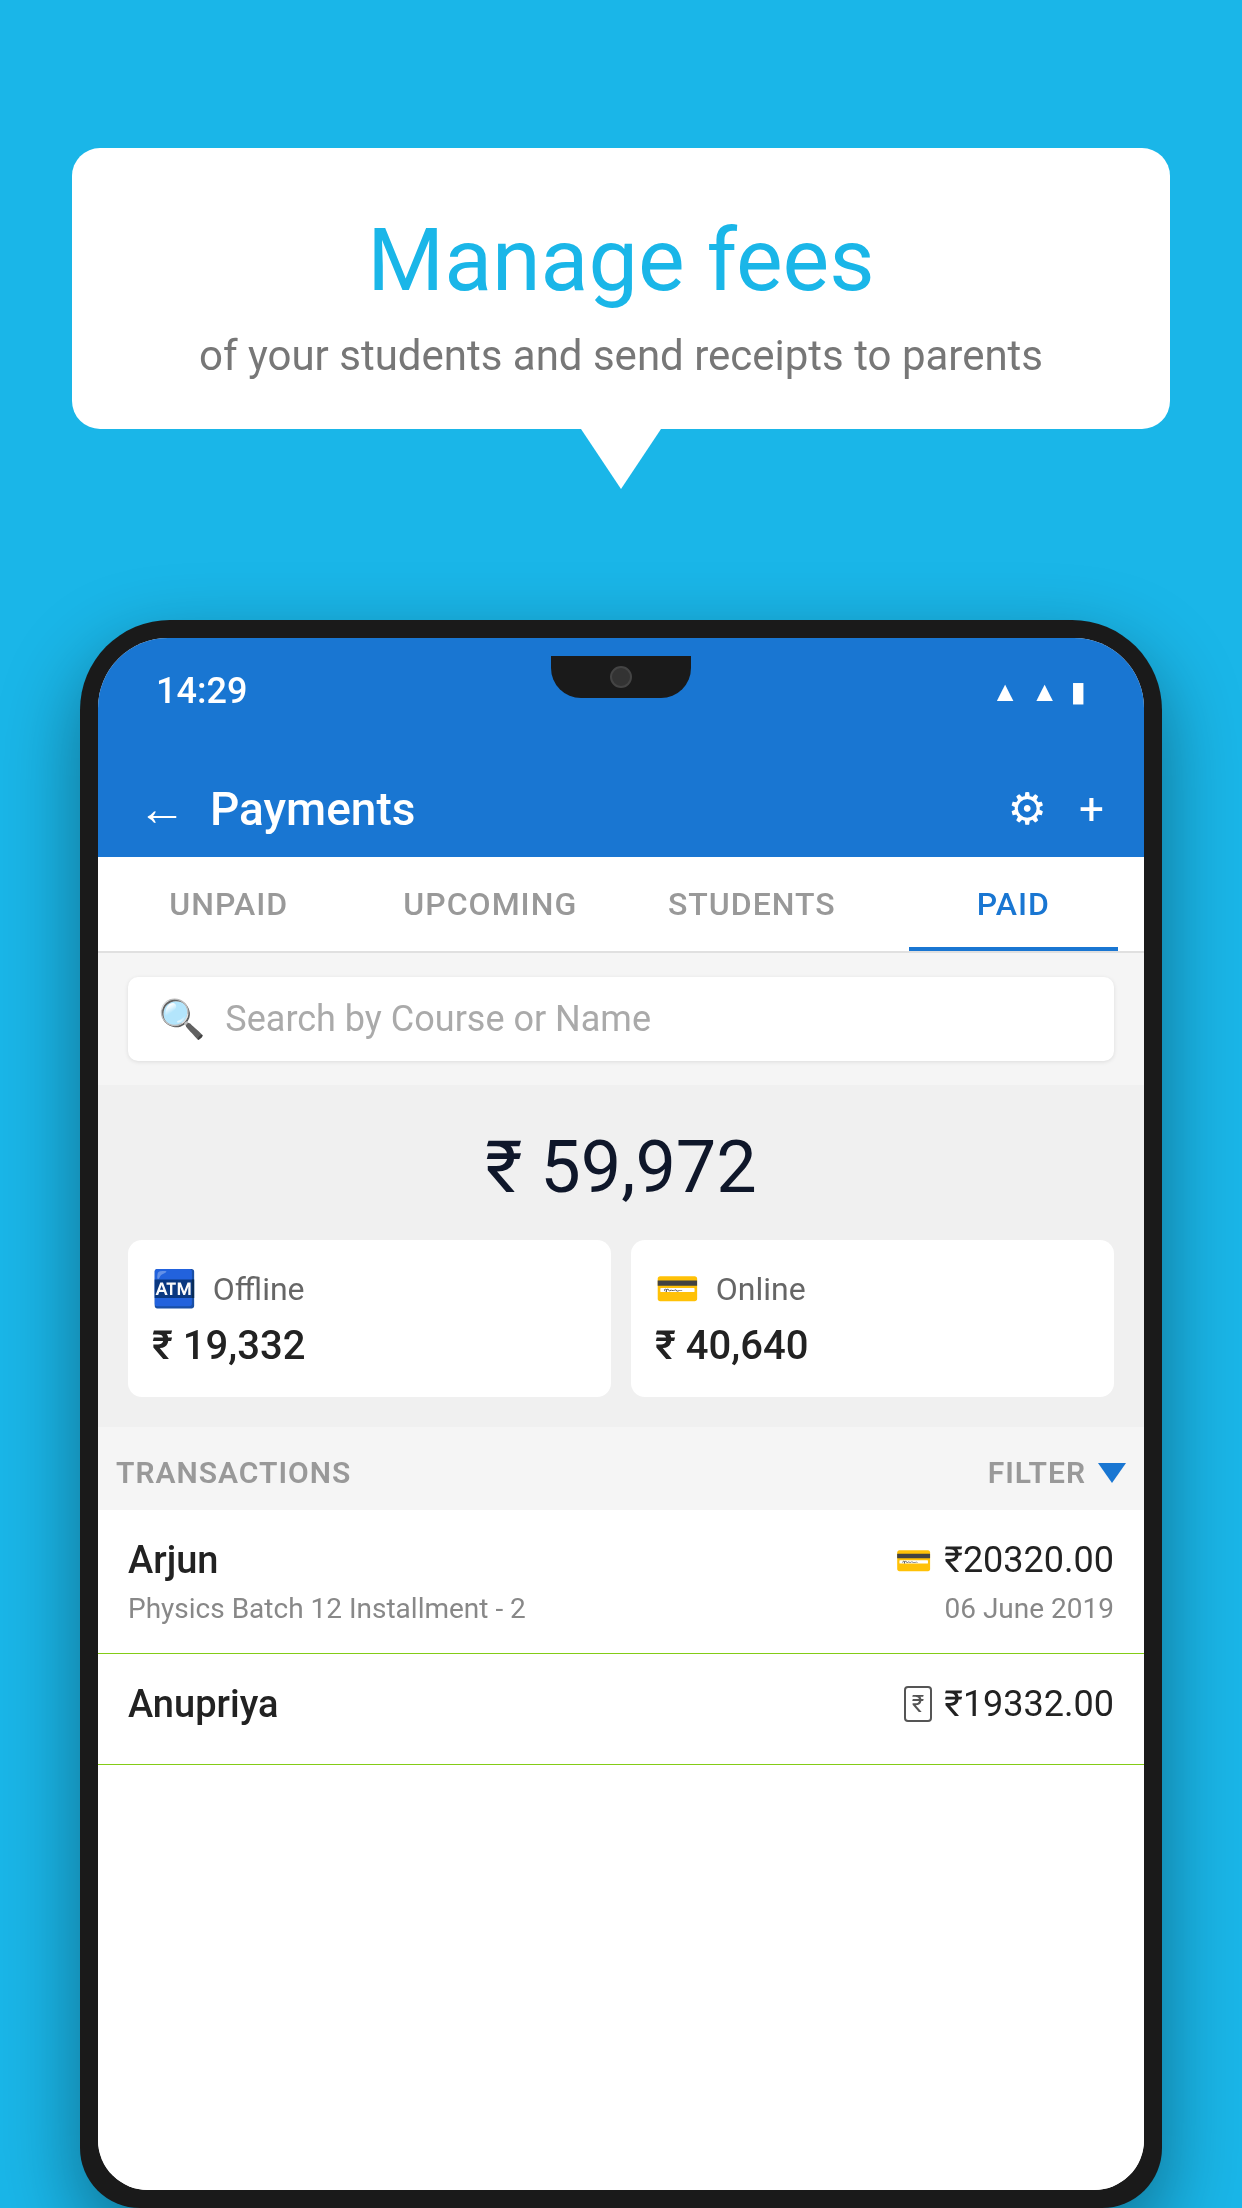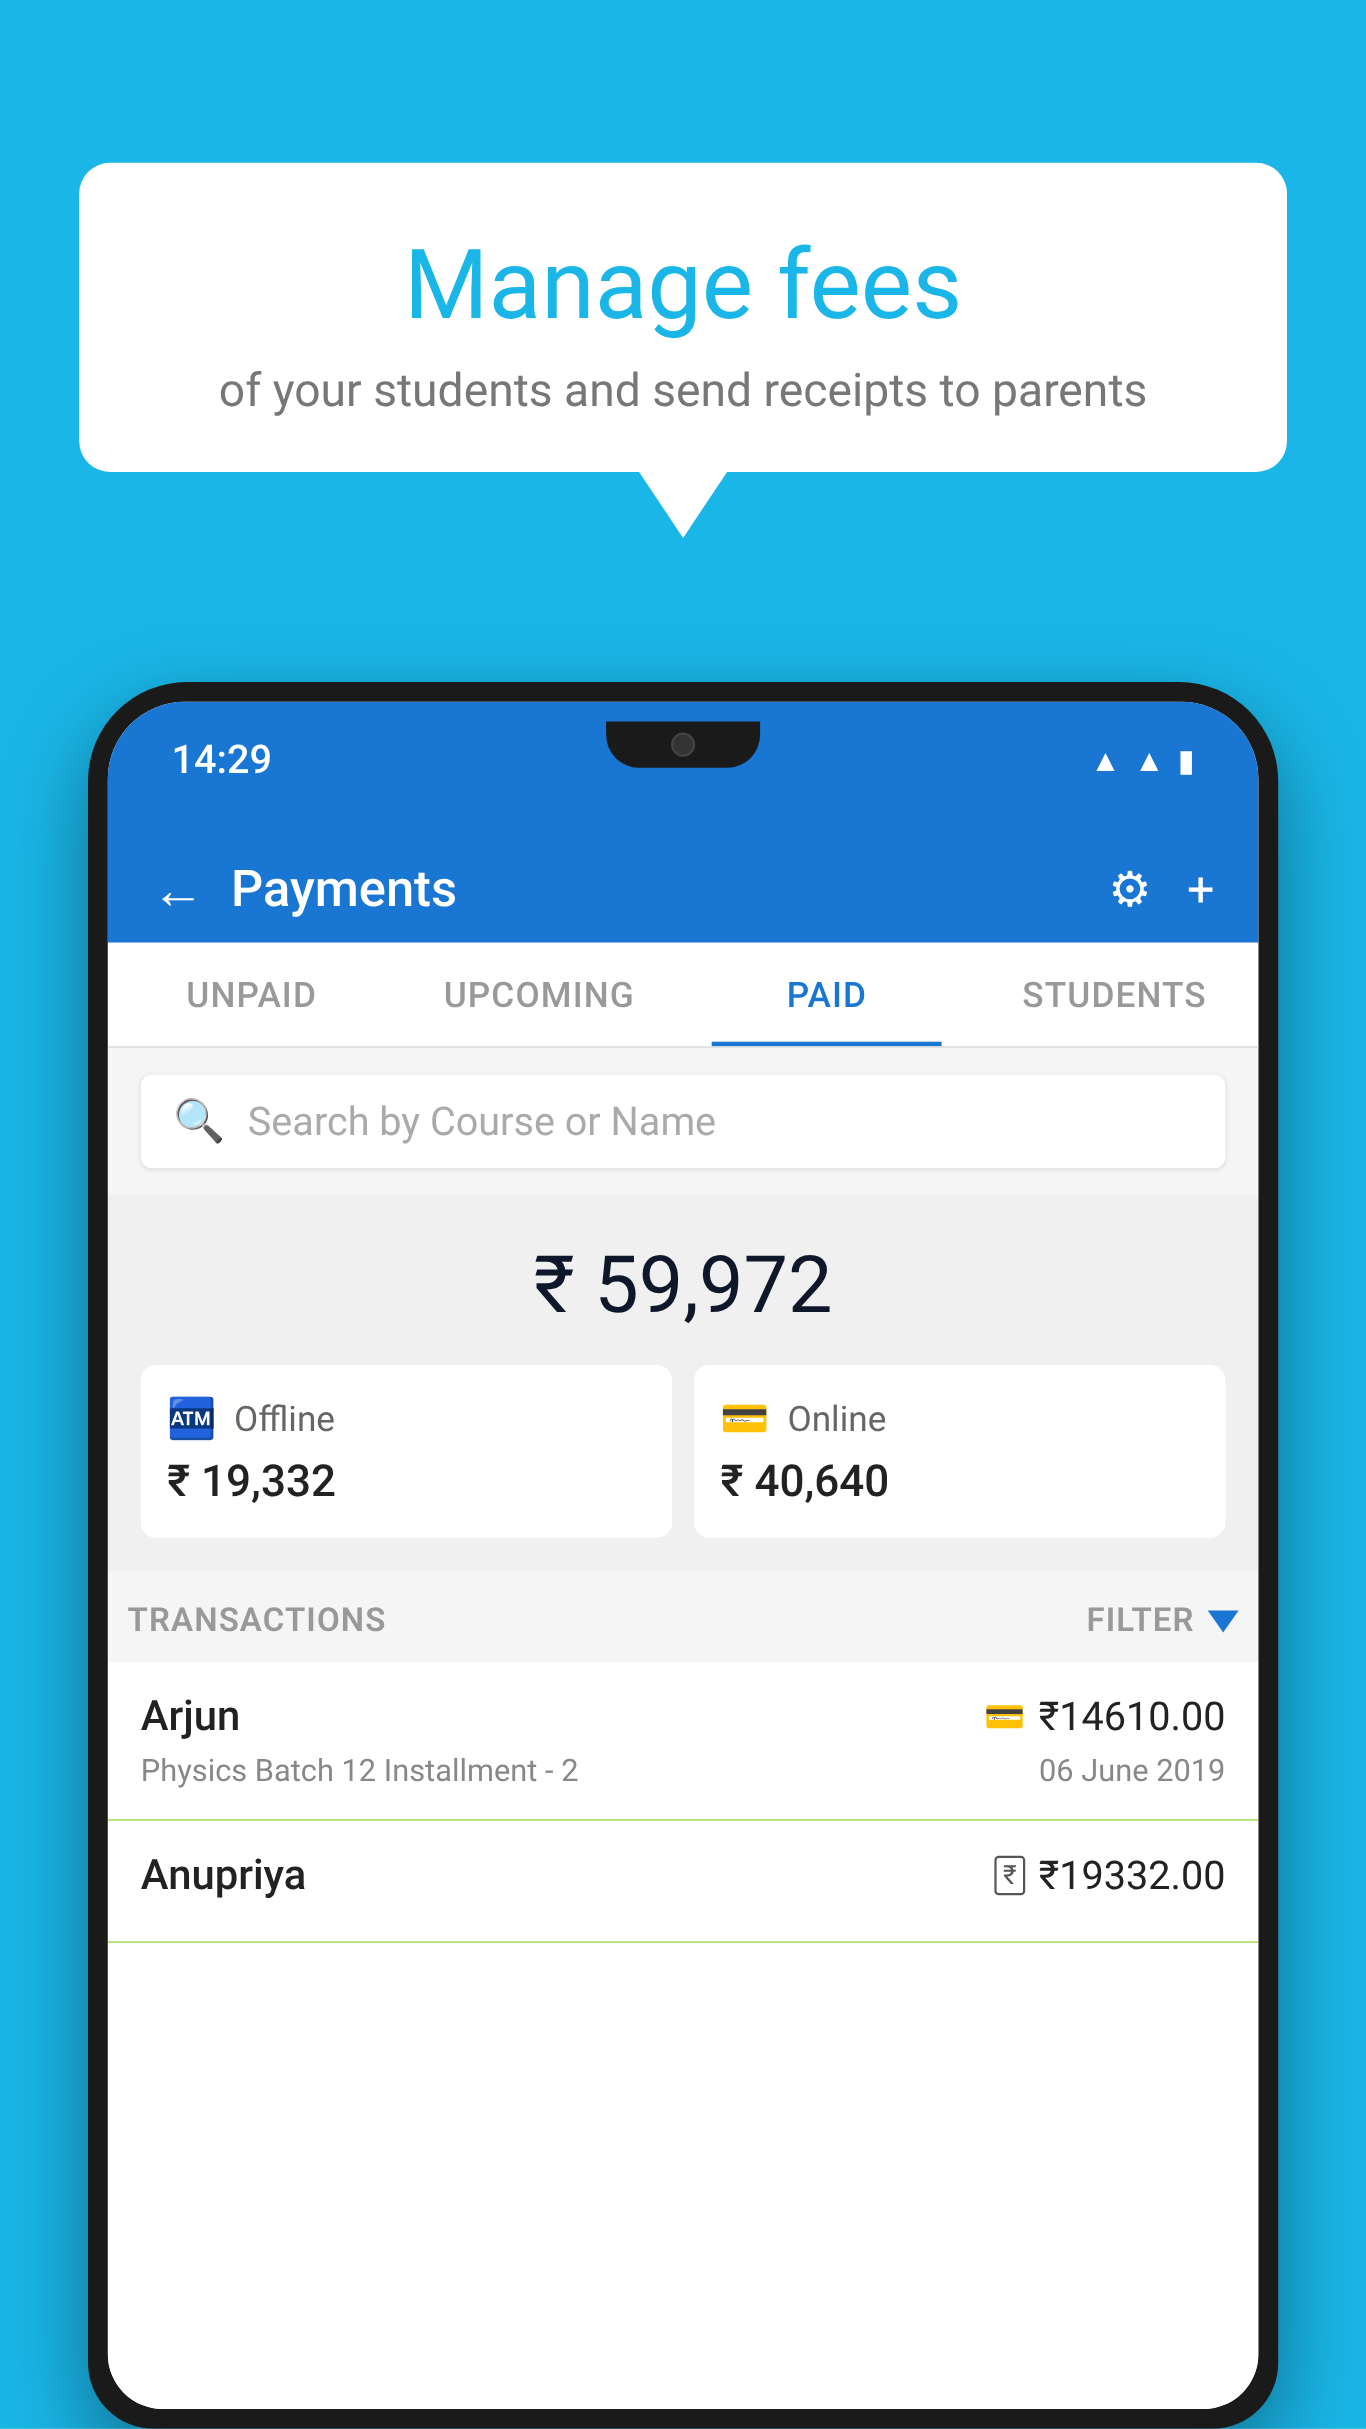--- a/index.html
+++ b/index.html
@@ -393,22 +393,22 @@
           <div class="app-bar-right">
             <span class="gear-icon">⚙</span>
             <span class="plus-icon">+</span>
           </div>
         </div>
       </div>
 
       <div class="tabs">
         <div class="tab">UNPAID</div>
         <div class="tab">UPCOMING</div>
+        <div class="tab">STUDENTS</div>
         <div class="tab active">PAID</div>
-        <div class="tab">STUDENTS</div>
       </div>
 
       <div class="search-bar-container">
         <div class="search-bar">
           <span class="search-icon-box">🔍</span>
           <span class="search-placeholder-text">Search by Course or Name</span>
         </div>
       </div>
 
       <div class="payment-summary">
@@ -439,21 +439,21 @@
         </div>
       </div>
 
       <div class="transaction-list">
 
         <div class="transaction-item">
           <div class="transaction-top">
             <span class="transaction-name">Arjun</span>
             <div class="transaction-amount-row">
               <span class="card-icon-small">💳</span>
-              <span>₹14610.00</span>
+              <span>₹20320.00</span>
             </div>
           </div>
           <div class="transaction-bottom">
             <span class="transaction-desc">Physics Batch 12 Installment - 2</span>
             <span class="transaction-date">06 June 2019</span>
           </div>
         </div>
 
         <div class="transaction-item">
           <div class="transaction-top">

